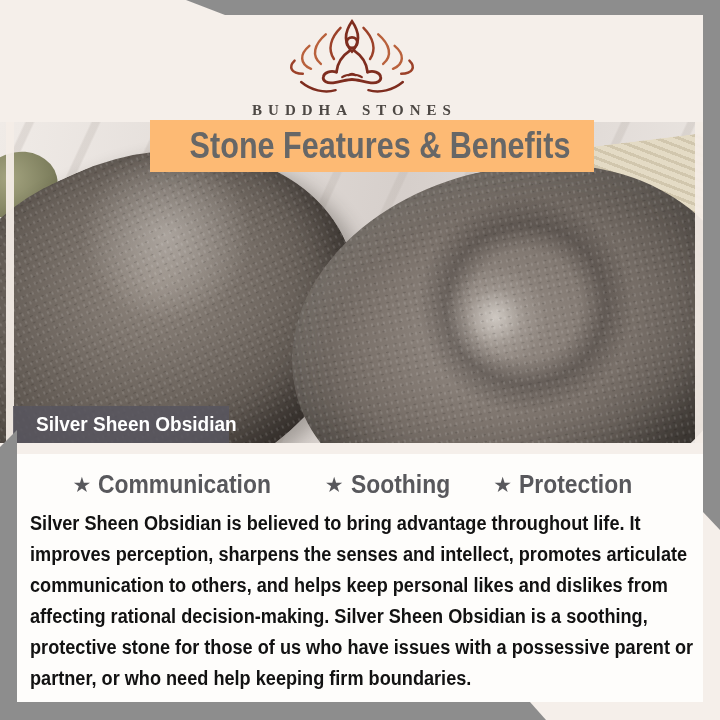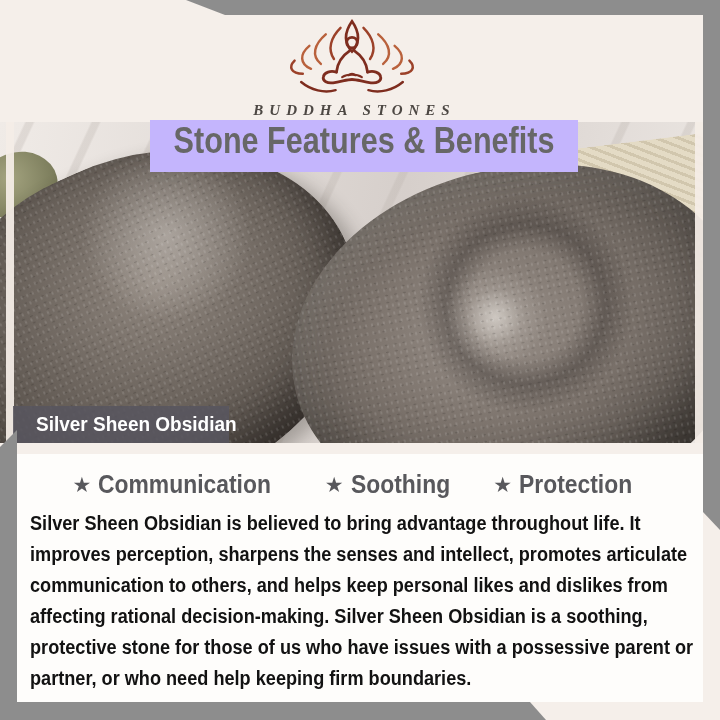--- a/index.html
+++ b/index.html
@@ -18,21 +18,21 @@
     clip-path:polygon(0 0,530px 0,546px 18px,0 18px);}
   .frame-left{left:0;top:430px;width:17px;height:290px;
     clip-path:polygon(17px 0,17px 290px,0 290px,0 17px);}
 
   
   .header{position:absolute;left:0;top:15px;width:703px;height:107px;
     display:flex;flex-direction:column;align-items:center;justify-content:flex-end;z-index:5;}
   .logo-svg{width:176px;height:82px;display:block;}
   .brand-name{
     font-family:"Liberation Serif", serif;font-weight:bold;font-size:15px;
-    letter-spacing:6px;color:#4d4844;padding:2px 0 3px 6px;white-space:nowrap;font-style:italic;}
+    letter-spacing:6px;color:#4d4844;padding:2px 0 3px 6px;white-space:nowrap;}
 
   
   .photo{position:absolute;left:0;top:122px;width:703px;height:321px;overflow:hidden;
     background:#e7e1dd;z-index:10;}
   .photo .marble{position:absolute;inset:0;
     background:
       repeating-linear-gradient(115deg, rgba(255,255,255,0) 0 22px, rgba(186,178,172,0.30) 24px 30px, rgba(255,255,255,0) 32px 60px),
       linear-gradient(100deg,#f0ebe7 0%, #e2dcd8 30%, #d6cfcb 55%, #ece7e3 100%);}
   .stone{position:absolute;}
   .stone-green{left:-20px;top:30px;width:78px;height:68px;border-radius:50%;
@@ -63,21 +63,21 @@
     background-image:
       radial-gradient(rgba(255,255,255,0.22) 1px, rgba(0,0,0,0) 1.5px),
       radial-gradient(rgba(20,16,14,0.30) 1px, rgba(0,0,0,0) 1.4px);
     background-size:6px 8px, 9px 7px;background-position:0 0, 3px 4px;}
   .inset-line{position:absolute;top:0;height:100%;background:#f4ede7;opacity:.94;}
   .inset-line-left{left:6px;width:8px;}
   .inset-line-right{left:695px;width:8px;}
 
   
   .title-box{position:absolute;left:150px;top:120px;width:428px;height:52px;
-    background:#c4b5fd;display:flex;justify-content:center;z-index:15;}
+    background:#fdba74;display:flex;align-items:center;justify-content:center;z-index:15;padding-left:16px;}
   .title-text{font-weight:bold;font-size:36px;color:#676767;white-space:nowrap;
     transform:scaleX(0.85);transform-origin:center center;}
 
   
   .photo-label{position:absolute;left:13px;top:406px;width:216px;height:37px;
     background:rgba(88,85,95,0.88);display:flex;align-items:center;z-index:20;
     padding-left:23px;box-sizing:border-box;}
   .photo-label-text{color:#ffffff;font-weight:bold;font-size:20px;white-space:nowrap;
     transform:scaleX(0.95);transform-origin:left center;}
 

